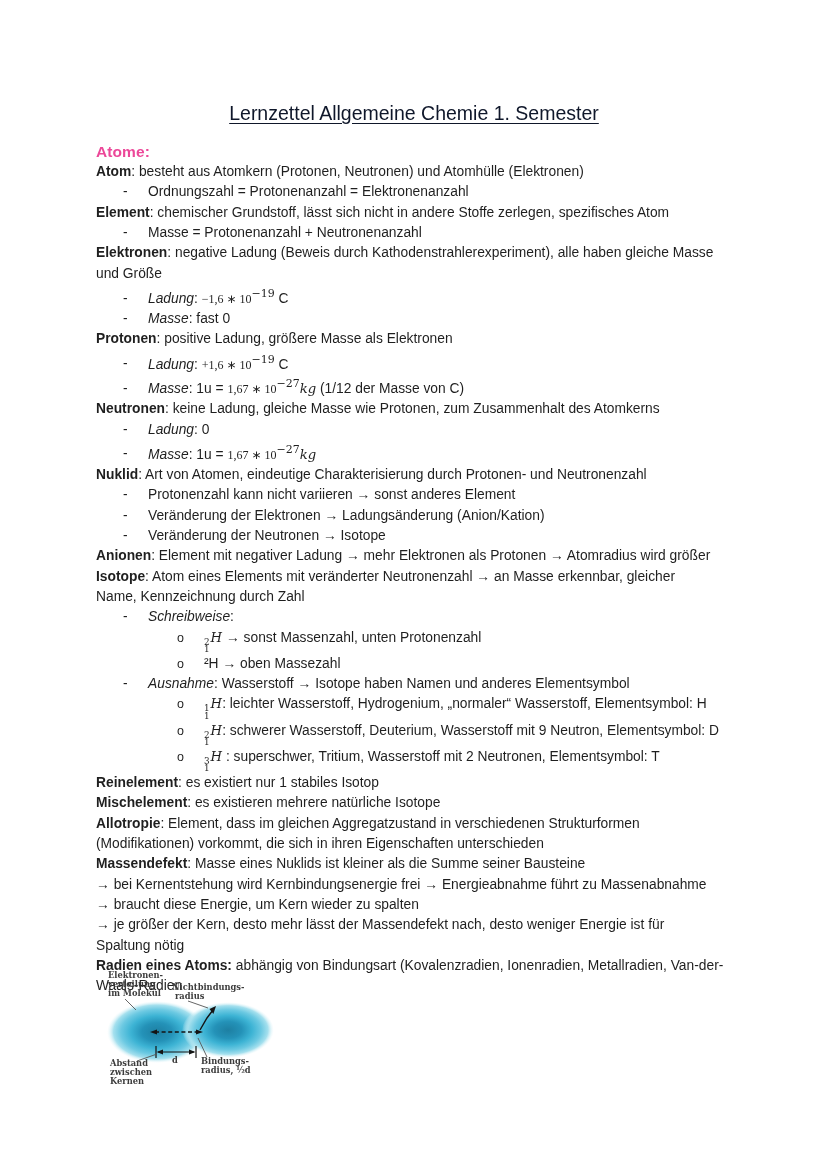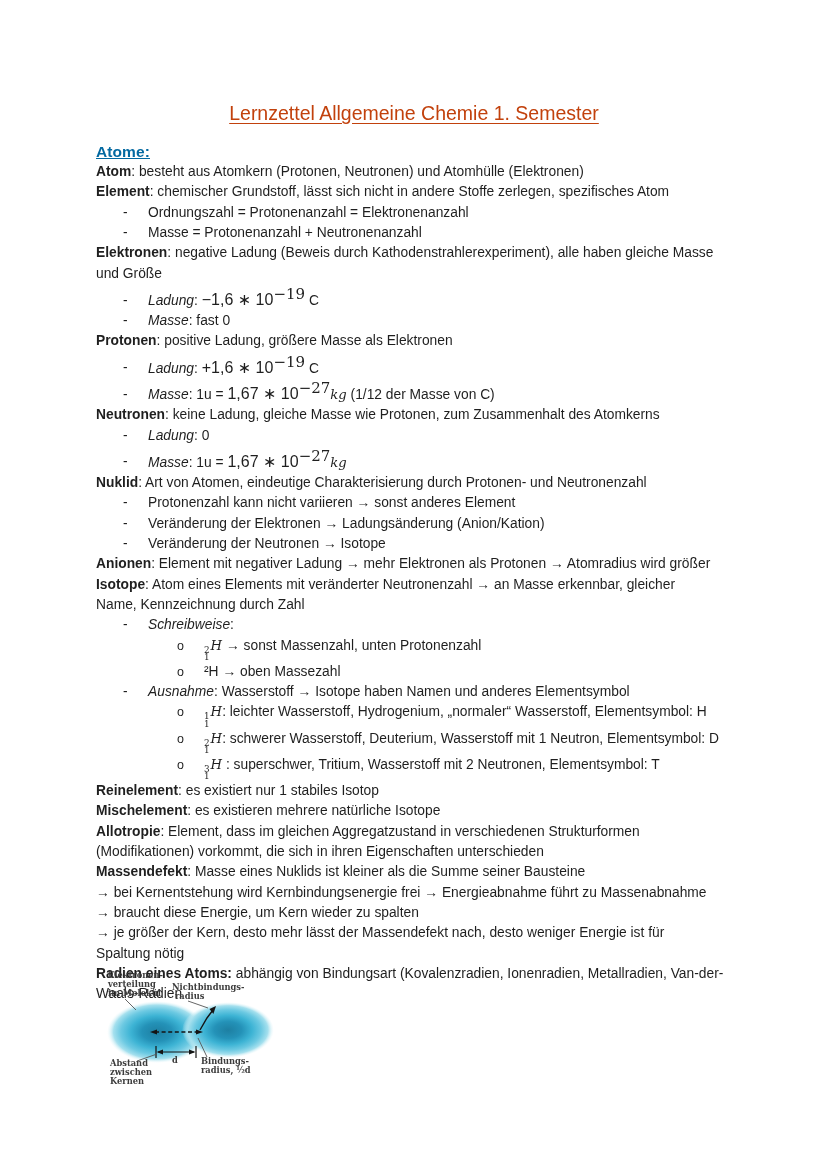--- a/index.html
+++ b/index.html
@@ -5,37 +5,37 @@
   html,body{margin:0;padding:0;background:#ffffff;}
   body{
     width:828px;height:1171px;position:relative;overflow:hidden;
     font-family:"Liberation Sans","DejaVu Sans",sans-serif;
     color:#1f1f1f;
     -webkit-font-smoothing:antialiased;
   }
   .page{position:absolute;inset:0;background:#ffffff;}
   .doc-title{
     position:absolute;top:102px;left:0;width:100%;
-    text-align:center;font-size:19.5px;color:#c2410c;
+    text-align:center;font-size:19.5px;color:#0f172a;
   }
   .doc-title span{text-decoration:underline;text-underline-offset:3px;}
   .content{position:absolute;left:96px;top:141px;width:680px;}
   .sec-heading{
-    font-size:15.5px;font-weight:bold;color:#0369a1;
-    line-height:21px;letter-spacing:.1px;text-decoration:underline;
+    font-size:15.5px;font-weight:bold;color:#ec4899;
+    line-height:21px;letter-spacing:.1px;
   }
   .line{font-size:13.8px;line-height:20.35px;white-space:nowrap;}
   .line .t{}
   .line .b{font-weight:bold;}
   .line .i{font-style:italic;}
-  .line .m{font-family:Liberation Sans, sans-serif;font-size:16px;}
+  .line .m{font-family:Liberation Serif, serif;font-size:12px;}
   .line .mi{font-family:"DejaVu Serif","Liberation Serif",serif;font-style:italic;font-size:13.2px;}
   .line .s{
     font-family:"DejaVu Serif","Liberation Serif",serif;
-    font-size:15px;vertical-align:5.5px;
+    font-size:11px;vertical-align:5.5px;
   }
   .mk{display:inline-block;}
   .mk1{margin-left:27px;width:25px;}
   .mk2{margin-left:81px;width:27px;font-size:12.5px;}
   .stk{
     display:inline-flex;flex-direction:column;text-align:center;
     font-family:"DejaVu Serif","Liberation Serif",serif;
     font-size:8.8px;line-height:7.6px;vertical-align:-3px;
     margin-right:1px;
   }
@@ -51,22 +51,22 @@
 <div class="page">
 
   <div class="doc-title">
     <span>Lernzettel Allgemeine Chemie 1. Semester</span>
   </div>
 
   <div class="content">
     <div class="sec-heading">Atome:</div>
     <div id="doc-lines">
         <div class="line"><span class="b">Atom</span><span class="t">: besteht aus Atomkern (Protonen, Neutronen) und Atomhülle (Elektronen)</span></div>
+        <div class="line"><span class="mk mk1">-</span><span class="t">Ordnungszahl = Protonenanzahl = Elektronenanzahl</span></div>
         <div class="line"><span class="b">Element</span><span class="t">: chemischer Grundstoff, lässt sich nicht in andere Stoffe zerlegen, spezifisches Atom</span></div>
-        <div class="line"><span class="mk mk1">-</span><span class="t">Ordnungszahl = Protonenanzahl = Elektronenanzahl</span></div>
         <div class="line"><span class="mk mk1">-</span><span class="t">Masse = Protonenanzahl + Neutronenanzahl</span></div>
         <div class="line"><span class="b">Elektronen</span><span class="t">: negative Ladung (Beweis durch Kathodenstrahlerexperiment), alle haben gleiche Masse</span></div>
         <div class="line"><span class="t">und Größe</span></div>
         <div class="line"><span class="mk mk1">-</span><span class="i">Ladung</span><span class="t">: </span><span class="m">−1,6 ∗ 10</span><span class="s">−19</span><span class="t"> C</span></div>
         <div class="line"><span class="mk mk1">-</span><span class="i">Masse</span><span class="t">: fast 0</span></div>
         <div class="line"><span class="b">Protonen</span><span class="t">: positive Ladung, größere Masse als Elektronen</span></div>
         <div class="line"><span class="mk mk1">-</span><span class="i">Ladung</span><span class="t">: </span><span class="m">+1,6 ∗ 10</span><span class="s">−19</span><span class="t"> C</span></div>
         <div class="line"><span class="mk mk1">-</span><span class="i">Masse</span><span class="t">: 1u = </span><span class="m">1,67 ∗ 10</span><span class="s">−27</span><span class="mi">kg</span><span class="t"> (1/12 der Masse von C)</span></div>
         <div class="line"><span class="b">Neutronen</span><span class="t">: keine Ladung, gleiche Masse wie Protonen, zum Zusammenhalt des Atomkerns</span></div>
         <div class="line"><span class="mk mk1">-</span><span class="i">Ladung</span><span class="t">: 0</span></div>
@@ -85,21 +85,21 @@
           </span><span class="mi">H</span><span class="t"> → sonst Massenzahl, unten Protonenzahl</span></div>
         <div class="line"><span class="mk mk2">o</span><span class="t">²H → oben Massezahl</span></div>
         <div class="line"><span class="mk mk1">-</span><span class="i">Ausnahme</span><span class="t">: Wasserstoff → Isotope haben Namen und anderes Elementsymbol</span></div>
         <div class="line"><span class="mk mk2">o</span><span class="stk">
             <span>1</span>
             <span>1</span>
           </span><span class="mi">H</span><span class="t">: leichter Wasserstoff, Hydrogenium, „normaler“ Wasserstoff, Elementsymbol: H</span></div>
         <div class="line"><span class="mk mk2">o</span><span class="stk">
             <span>2</span>
             <span>1</span>
-          </span><span class="mi">H</span><span class="t">: schwerer Wasserstoff, Deuterium, Wasserstoff mit 1 Neutron, Elementsymbol: D</span></div>
+          </span><span class="mi">H</span><span class="t">: schwerer Wasserstoff, Deuterium, Wasserstoff mit 9 Neutron, Elementsymbol: D</span></div>
         <div class="line"><span class="mk mk2">o</span><span class="stk">
             <span>3</span>
             <span>1</span>
           </span><span class="mi">H</span><span class="t"> : superschwer, Tritium, Wasserstoff mit 2 Neutronen, Elementsymbol: T</span></div>
         <div class="line"><span class="b">Reinelement</span><span class="t">: es existiert nur 1 stabiles Isotop</span></div>
         <div class="line"><span class="b">Mischelement</span><span class="t">: es existieren mehrere natürliche Isotope</span></div>
         <div class="line"><span class="b">Allotropie</span><span class="t">: Element, dass im gleichen Aggregatzustand in verschiedenen Strukturformen</span></div>
         <div class="line"><span class="t">(Modifikationen) vorkommt, die sich in ihren Eigenschaften unterschieden</span></div>
         <div class="line"><span class="b">Massendefekt</span><span class="t">: Masse eines Nuklids ist kleiner als die Summe seiner Bausteine</span></div>
         <div class="line"><span class="t">→ bei Kernentstehung wird Kernbindungsenergie frei → Energieabnahme führt zu Massenabnahme</span></div>

